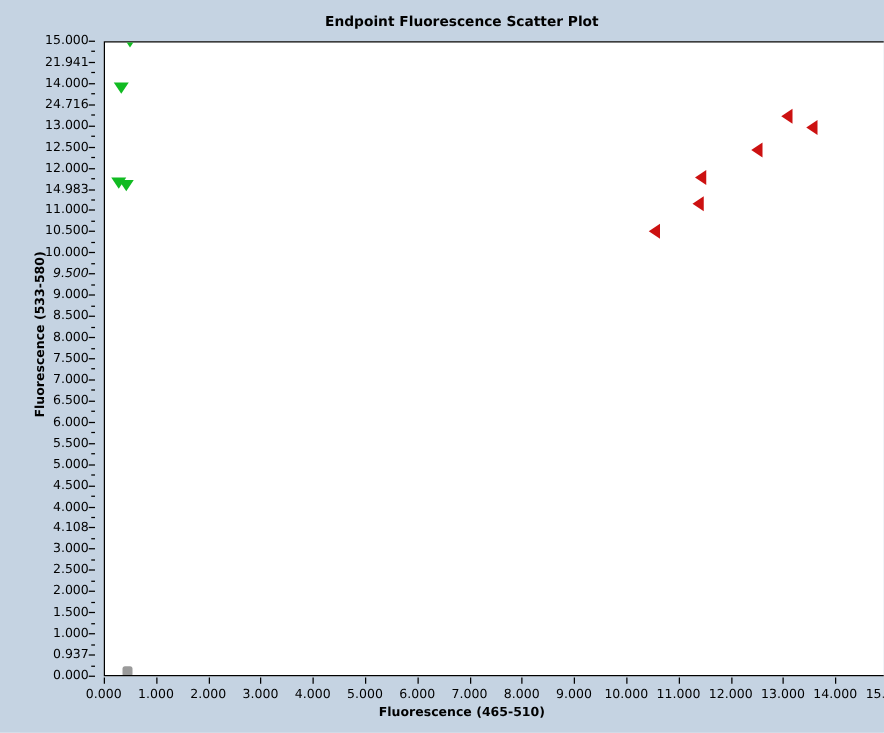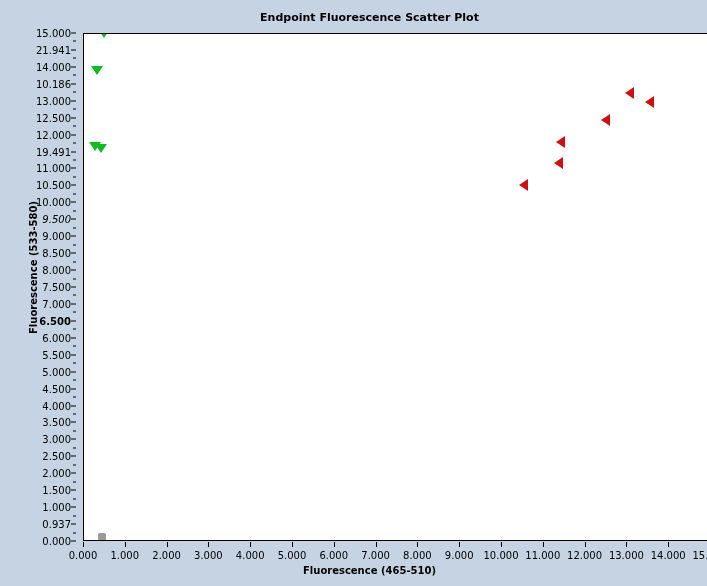--- a/index.html
+++ b/index.html
@@ -175,61 +175,61 @@
       <div class="ylab" style="top: 507.133px;">1.000</div>
       <div class="ytickmark" style="top: 507.133px;"></div>
       <div class="ylab" style="top: 490.2px;">1.500</div>
       <div class="ytickmark" style="top: 490.2px;"></div>
       <div class="ylab" style="top: 473.267px;">2.000</div>
       <div class="ytickmark" style="top: 473.267px;"></div>
       <div class="ylab" style="top: 456.333px;">2.500</div>
       <div class="ytickmark" style="top: 456.333px;"></div>
       <div class="ylab" style="top: 439.4px;">3.000</div>
       <div class="ytickmark" style="top: 439.4px;"></div>
-      <div class="ylab" style="top: 422.467px;">3.500</div>
+      <div class="ylab" style="top: 422.467px;">4.108</div>
       <div class="ytickmark" style="top: 422.467px;"></div>
       <div class="ylab" style="top: 405.533px;">4.000</div>
       <div class="ytickmark" style="top: 405.533px;"></div>
       <div class="ylab" style="top: 388.6px;">4.500</div>
       <div class="ytickmark" style="top: 388.6px;"></div>
       <div class="ylab" style="top: 371.667px;">5.000</div>
       <div class="ytickmark" style="top: 371.667px;"></div>
       <div class="ylab" style="top: 354.733px;">5.500</div>
       <div class="ytickmark" style="top: 354.733px;"></div>
       <div class="ylab" style="top: 337.8px;">6.000</div>
       <div class="ytickmark" style="top: 337.8px;"></div>
-      <div class="ylab" style="top: 320.867px; font-weight: bold;">6.500</div>
+      <div class="ylab" style="top: 320.867px;">6.500</div>
       <div class="ytickmark" style="top: 320.867px;"></div>
       <div class="ylab" style="top: 303.933px;">7.000</div>
       <div class="ytickmark" style="top: 303.933px;"></div>
       <div class="ylab" style="top: 287px;">7.500</div>
       <div class="ytickmark" style="top: 287px;"></div>
       <div class="ylab" style="top: 270.067px;">8.000</div>
       <div class="ytickmark" style="top: 270.067px;"></div>
       <div class="ylab" style="top: 253.133px;">8.500</div>
       <div class="ytickmark" style="top: 253.133px;"></div>
       <div class="ylab" style="top: 236.2px;">9.000</div>
       <div class="ytickmark" style="top: 236.2px;"></div>
       <div class="ylab" style="top: 219.267px; font-style: italic;">9.500</div>
       <div class="ytickmark" style="top: 219.267px;"></div>
       <div class="ylab" style="top: 202.333px;">10.000</div>
       <div class="ytickmark" style="top: 202.333px;"></div>
       <div class="ylab" style="top: 185.4px;">10.500</div>
       <div class="ytickmark" style="top: 185.4px;"></div>
       <div class="ylab" style="top: 168.467px;">11.000</div>
       <div class="ytickmark" style="top: 168.467px;"></div>
-      <div class="ylab" style="top: 151.533px;">19.491</div>
+      <div class="ylab" style="top: 151.533px;">14.983</div>
       <div class="ytickmark" style="top: 151.533px;"></div>
       <div class="ylab" style="top: 134.6px;">12.000</div>
       <div class="ytickmark" style="top: 134.6px;"></div>
       <div class="ylab" style="top: 117.667px;">12.500</div>
       <div class="ytickmark" style="top: 117.667px;"></div>
       <div class="ylab" style="top: 100.733px;">13.000</div>
       <div class="ytickmark" style="top: 100.733px;"></div>
-      <div class="ylab" style="top: 83.8px;">10.186</div>
+      <div class="ylab" style="top: 83.8px;">24.716</div>
       <div class="ytickmark" style="top: 83.8px;"></div>
       <div class="ylab" style="top: 66.8667px;">14.000</div>
       <div class="ytickmark" style="top: 66.8667px;"></div>
       <div class="ylab" style="top: 49.9333px;">21.941</div>
       <div class="ytickmark" style="top: 49.9333px;"></div>
       <div class="ylab" style="top: 33px;">15.000</div>
       <div class="ytickmark" style="top: 33px;"></div>
       <div class="ytickmark minor" style="top: 532.533px;"></div>
       <div class="ytickmark minor" style="top: 515.6px;"></div>
       <div class="ytickmark minor" style="top: 498.667px;"></div>

